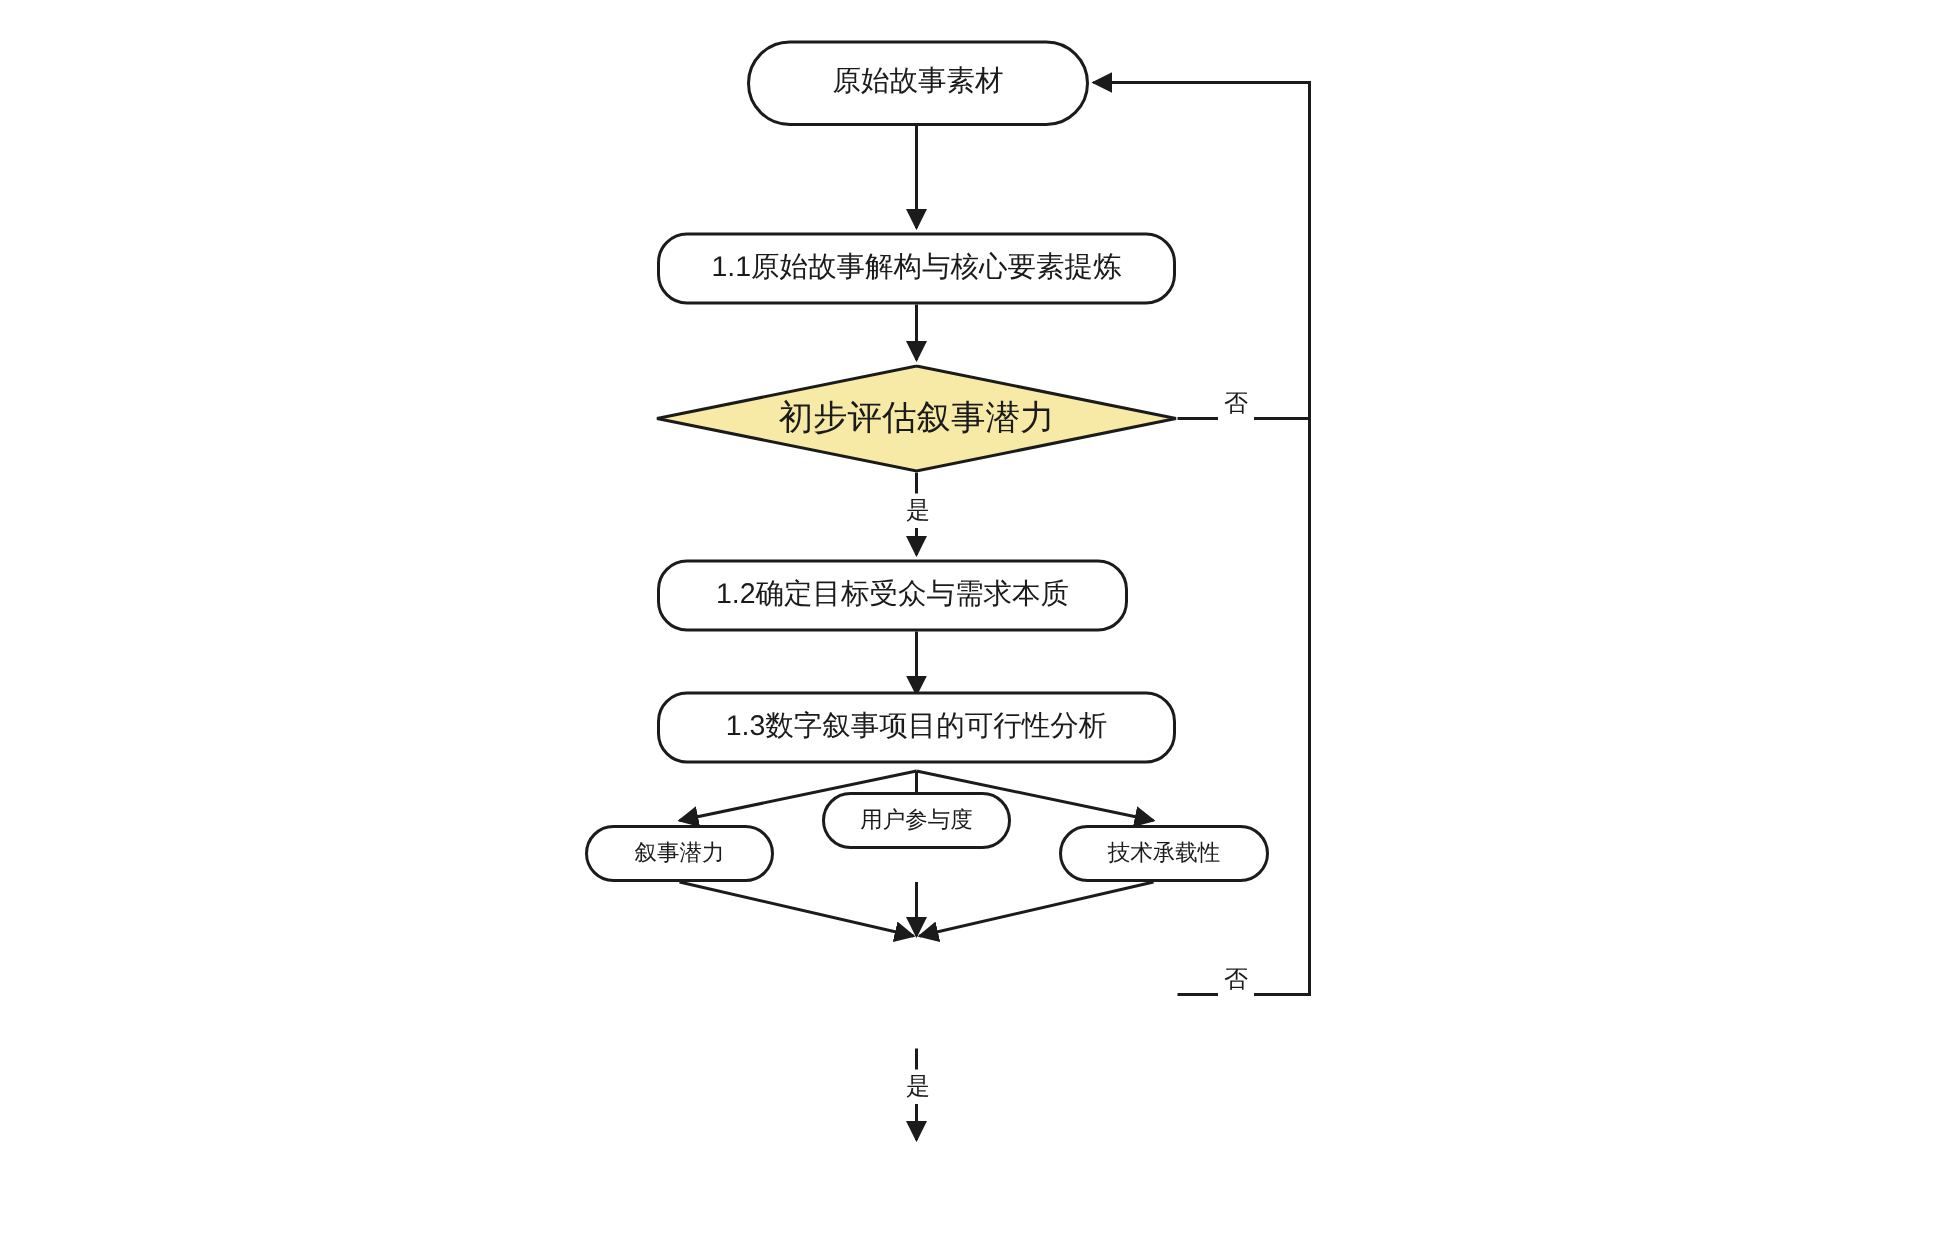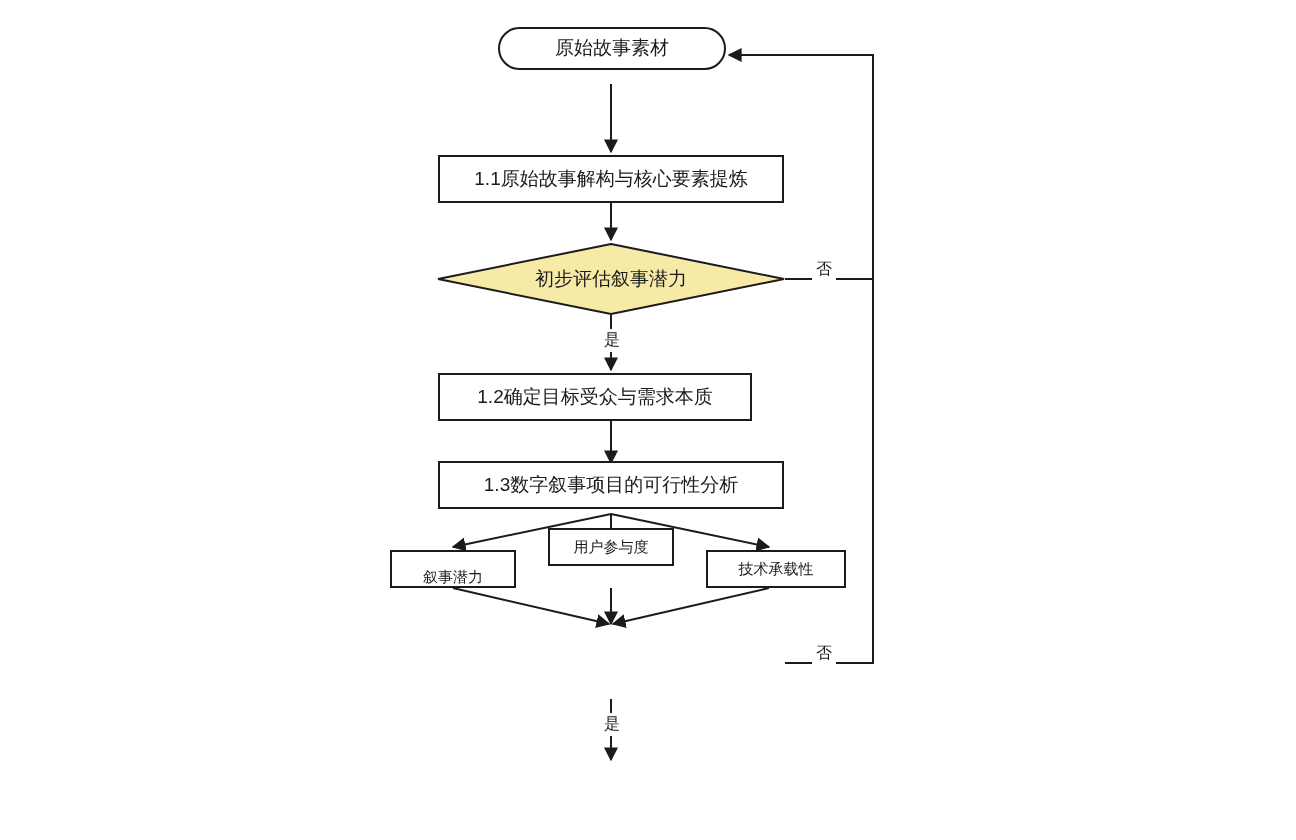--- a/index.html
+++ b/index.html
@@ -27,20 +27,21 @@
   }
   .node {
     position: absolute;
     box-sizing: border-box;
     display: flex;
     align-items: center;
     justify-content: center;
     text-align: center;
     color: #1b1b1b;
     z-index: 2;
+    border-radius: 20px;
   }
   .node-label {
     display: block;
     line-height: 1.2;
     white-space: nowrap;
   }
   
   .n-terminator {
     border: 2px solid #1b1b1b;
     border-radius: 999px;
@@ -55,21 +56,21 @@
   }
   
   .n-sub {
     border: 2px solid #1b1b1b;
     background: #ffffff;
     font-size: 15px;
   }
   
   .n-decision {
     background: transparent;
-    font-size: 19px;
+    font-size: 23px;
   }
   .n-decision .diamond-bg {
     position: absolute;
     left: 0;
     top: 0;
     width: 100%;
     height: 100%;
     z-index: -1;
   }
   .n-decision .node-label {
@@ -116,21 +117,21 @@
       <path d="M 453 588 L 609 624" marker-end="url(#arrow)"></path>
       <path d="M 611 588 L 611 624" marker-end="url(#arrow)"></path>
       <path d="M 769 588 L 613 624" marker-end="url(#arrow)"></path>
 
       <path d="M 611 699 L 611 760" marker-end="url(#arrow)"></path>
 
       <path d="M 785 663 L 873 663 L 873 279"></path>
     </g>
   </svg>
 
-  <div class="node n-terminator" style="left:498px; top:27px; width:228px; height:43px;">
+  <div class="node n-terminator" style="left:498px; top:27px; width:228px; height:57px;">
     <span class="node-label">原始故事素材</span>
   </div>
 
   <div class="node n-process" style="left:438px; top:155px; width:346px; height:48px;">
     <span class="node-label">1.1原始故事解构与核心要素提炼</span>
   </div>
 
   <div class="node n-decision" style="left:437px; top:243px; width:348px; height:72px;">
     <svg class="diamond-bg" viewBox="0 0 348 72" preserveAspectRatio="none">
       <polygon points="174,1 347,36 174,71 1,36" fill="#f7e9a6" stroke="#1b1b1b" stroke-width="2"></polygon>
@@ -139,21 +140,21 @@
   </div>
 
   <div class="node n-process" style="left:438px; top:373px; width:314px; height:48px;">
     <span class="node-label">1.2确定目标受众与需求本质</span>
   </div>
 
   <div class="node n-process" style="left:438px; top:461px; width:346px; height:48px;">
     <span class="node-label">1.3数字叙事项目的可行性分析</span>
   </div>
 
-  <div class="node n-sub" style="left:390px; top:550px; width:126px; height:38px;align-items:flex-end;">
+  <div class="node n-sub" style="left:390px; top:550px; width:126px; height:38px;">
     <span class="node-label">叙事潜力</span>
   </div>
   <div class="node n-sub" style="left:548px; top:528px; width:126px; height:38px;">
     <span class="node-label">用户参与度</span>
   </div>
   <div class="node n-sub" style="left:706px; top:550px; width:140px; height:38px;">
     <span class="node-label">技术承载性</span>
   </div>
 
 

